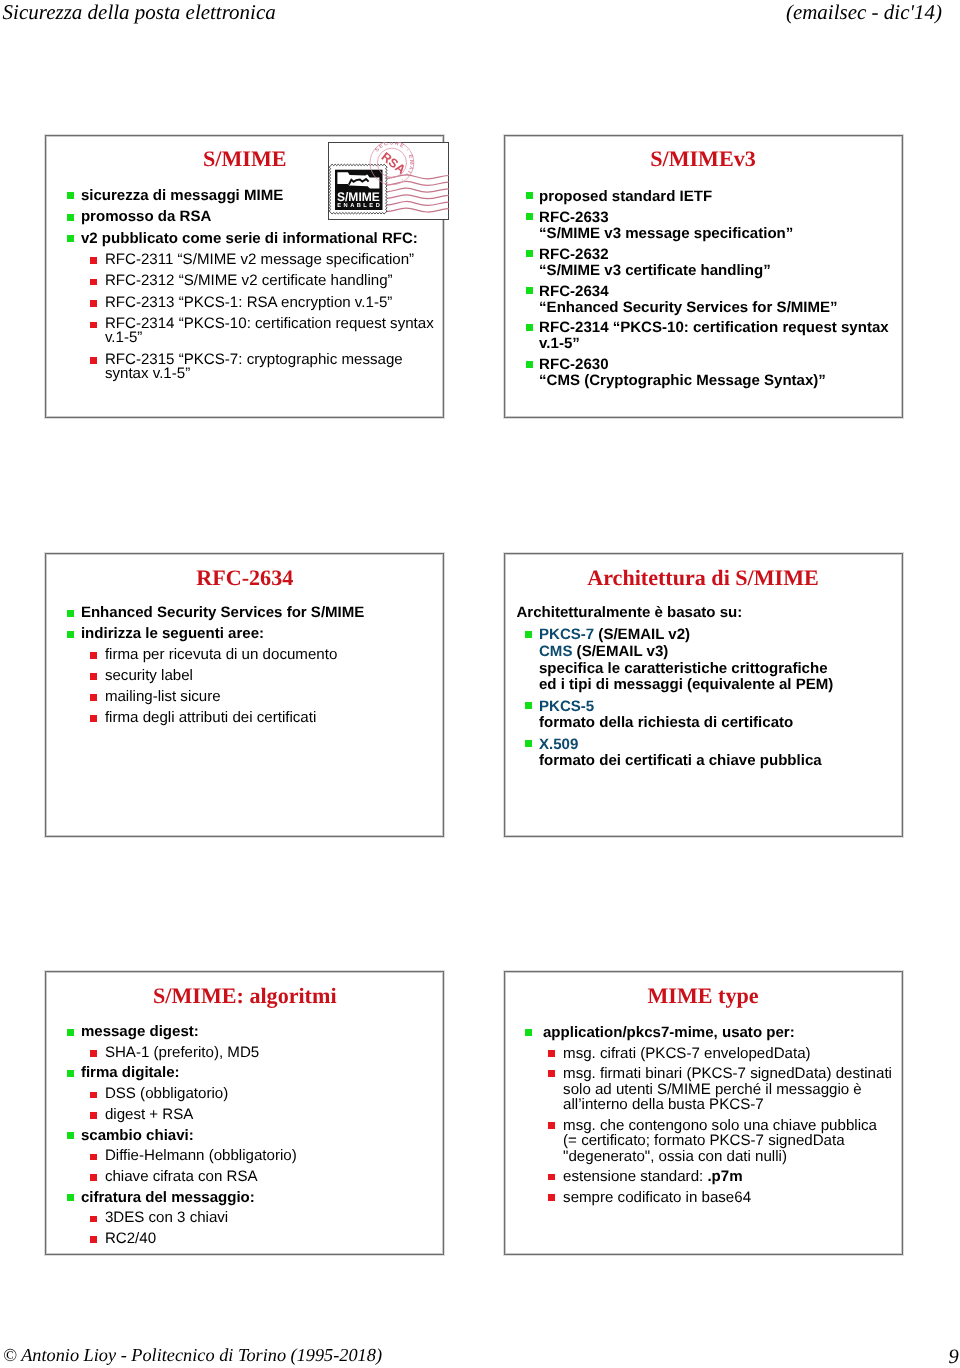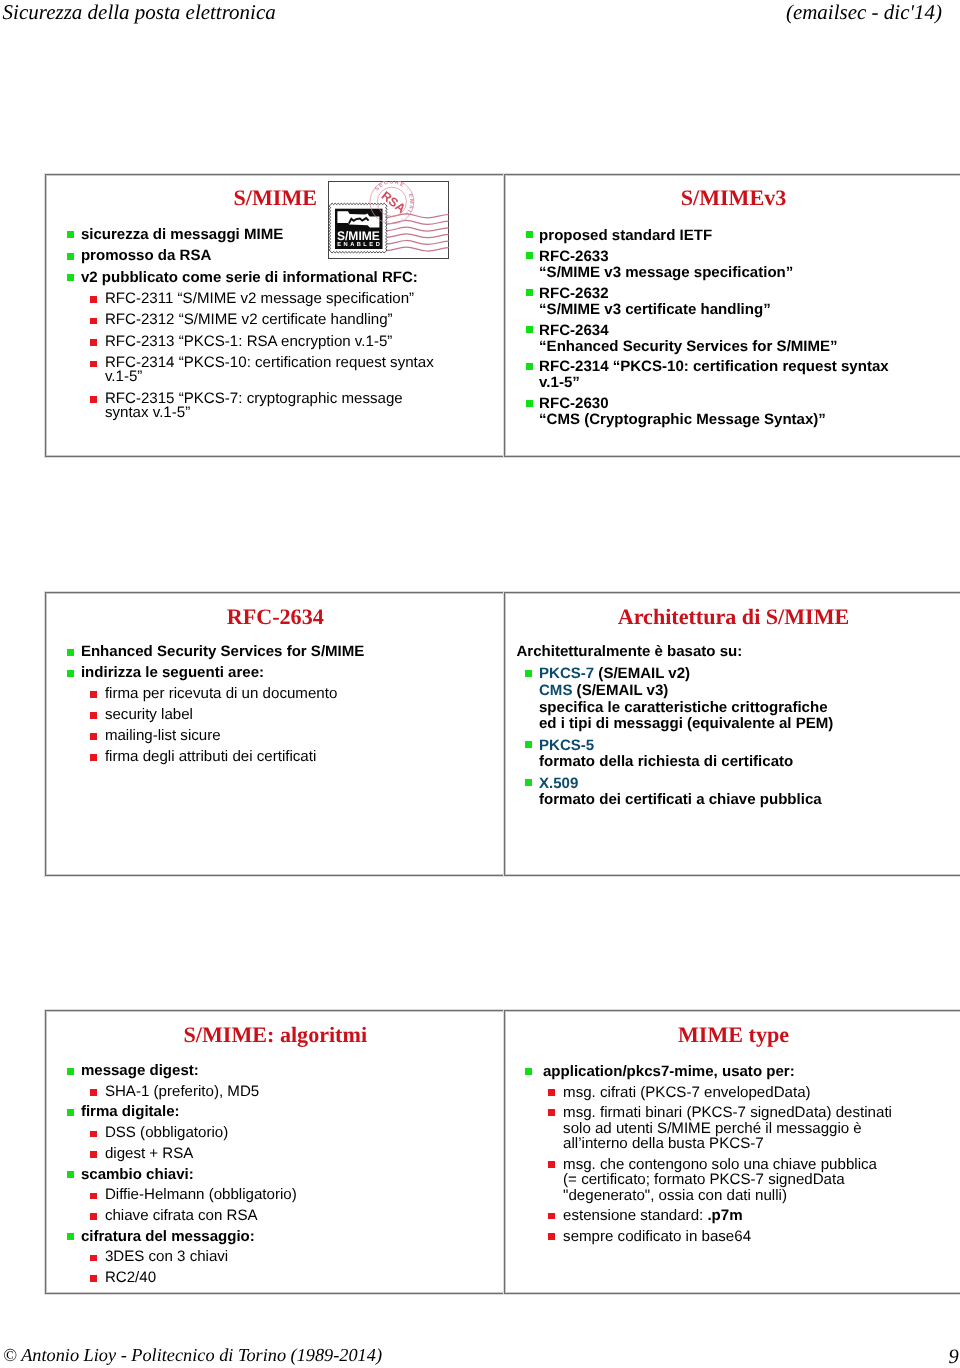--- a/index.html
+++ b/index.html
@@ -3,21 +3,21 @@
 <meta charset="utf-8">
 <style>
   html,body{margin:0;padding:0;}
   body{width:960px;height:1368px;background:#fff;-webkit-font-smoothing:antialiased;text-rendering:geometricPrecision;font-family:"Liberation Sans",sans-serif;position:relative;overflow:hidden;}
   .page{position:absolute;left:0;top:0;width:960px;height:1368px;}
   .hdr{position:absolute;font-family:"Liberation Serif",serif;font-style:italic;font-weight:normal;font-size:21px;color:#000;white-space:nowrap;}
   #hdr-left{left:2.6px;top:-0.3px;}
   #hdr-right{right:18px;top:-0.3px;}
   #ftr-left{left:3.0px;bottom:1.6px;font-size:18.3px;}
   #ftr-right{right:1.2px;bottom:-0.5px;font-size:20.5px;}
-  .slide{position:absolute;border:1px solid #6e6e6e;box-shadow:0 0 0 1px #dcdcdc, inset 0 0 0 1px #c8c8c8;box-sizing:border-box;background:#fff;width:460px;height:283.5px;margin-top:39px;}
+  .slide{position:absolute;border:1px solid #6e6e6e;box-shadow:0 0 0 1px #dcdcdc, inset 0 0 0 1px #c8c8c8;box-sizing:border-box;background:#fff;width:399px;height:283.5px;}
   .s-title{position:absolute;left:0;width:100%;text-align:center;font-family:"Liberation Serif",serif;font-weight:bold;color:#cc1019;font-size:22.1px;line-height:21px;top:12.7px;}
   .body{position:absolute;left:0;top:53.1px;width:100%;}
   .item{position:relative;}
   .lv1{padding-left:34.6px;}
   .lv2{padding-left:58.6px;}
   .lead{padding-left:26px;}
   .bullet{position:absolute;display:block;}
   .bul-g{width:7.2px;height:7px;background:#11e016;left:21px;top:3.6px;}
   .bul-r{width:6.8px;height:6.6px;background:#e8141e;left:43.9px;top:4.4px;}
   .line{white-space:pre;}
@@ -46,21 +46,21 @@
   #slide-4 .item{margin-bottom:6.2px;}
   #slide-5 .item{margin-bottom:4.9px;}
   .stamp-img{position:absolute;left:282.0px;top:6.2px;width:121px;height:78px;}
 </style>
 </head>
 <body>
 
 <div class="page">
   <div class="hdr" id="hdr-left">Sicurezza della posta elettronica</div>
   <div class="hdr" id="hdr-right">(emailsec - dic'14)</div>
-  <div class="hdr" id="ftr-left">© Antonio Lioy - Politecnico di Torino (1989-2014)</div>
+  <div class="hdr" id="ftr-left">© Antonio Lioy - Politecnico di Torino (1995-2018)</div>
   <div class="hdr" id="ftr-right">9</div>
 
   <div class="slide" id="slide-0" style="left:45.3px;top:134.8px">
     <div class="s-title">S/MIME</div>
     <div class="body">
         <div class="item lv1">
           <span class="bullet bul-g"></span>
           <div class="line l1"><span>sicurezza di messaggi MIME</span></div>
         </div>
         <div class="item lv1">

